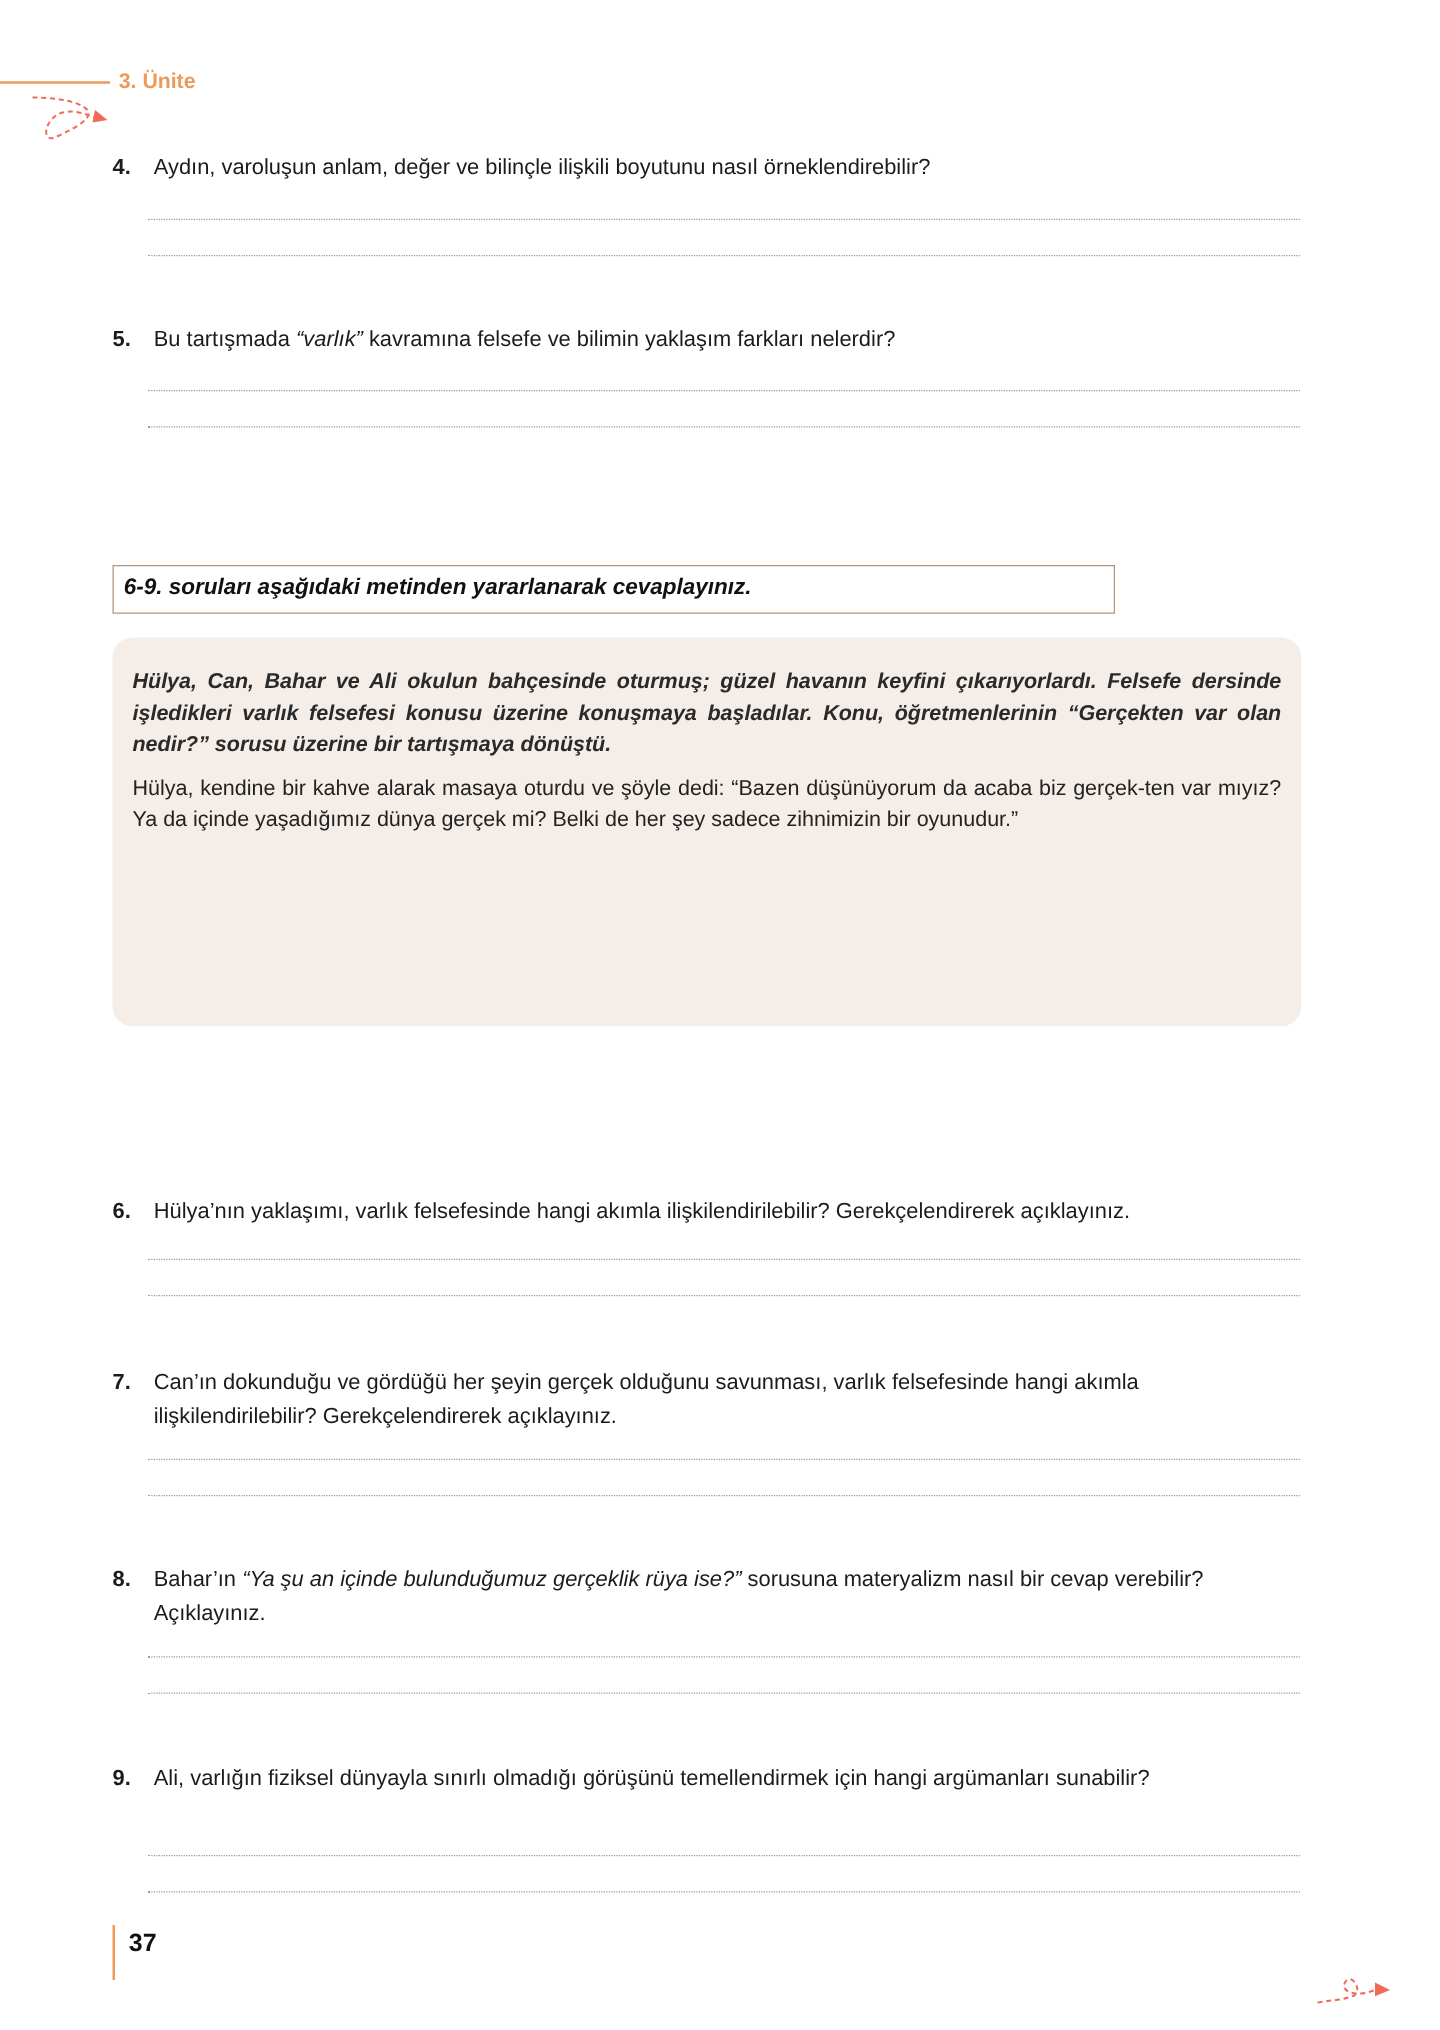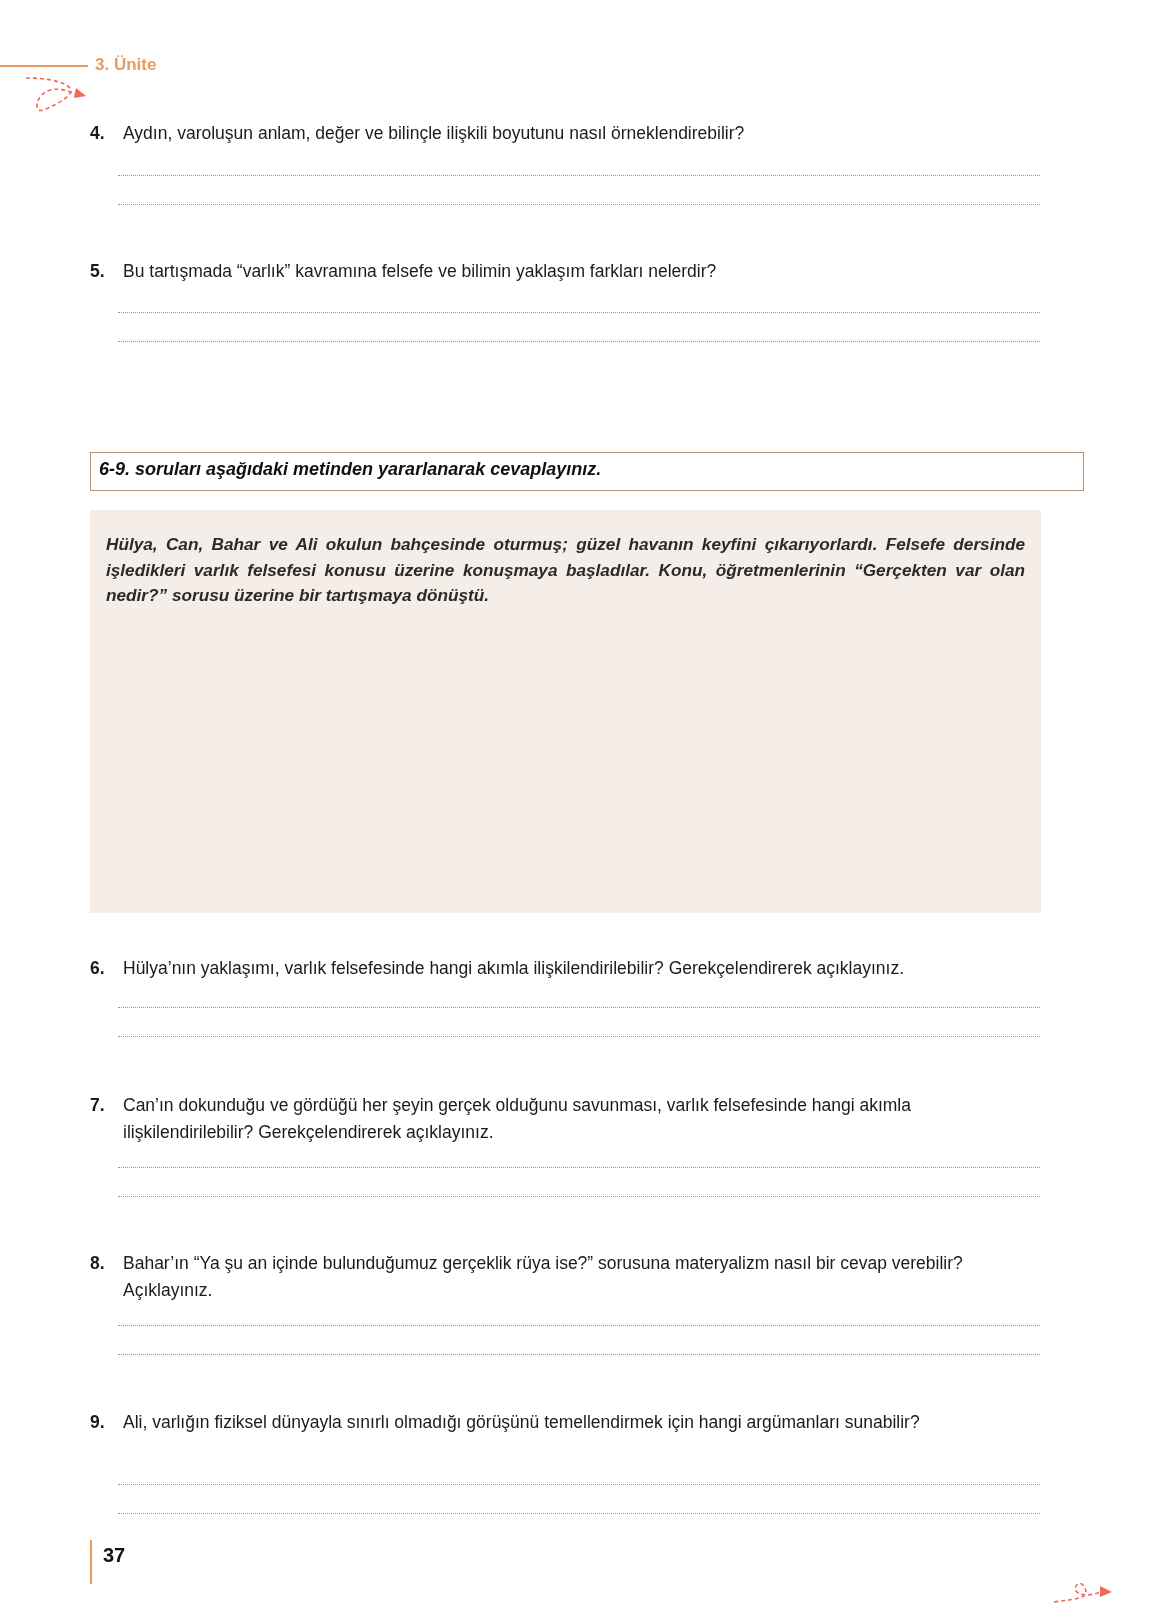--- a/index.html
+++ b/index.html
@@ -7,28 +7,28 @@
   body { position: relative; font-family: "Liberation Sans", "DejaVu Sans", sans-serif; color: #1b1b1b; overflow: hidden; }
 
   .header-line { position: absolute; left: 0; top: 65px; width: 88px; height: 2px; background: #ec9a5c; }
   .unit-label { position: absolute; left: 95px; top: 55px; font-size: 17px; font-weight: bold; color: #ec9a5c; }
   .deco-top { position: absolute; left: 22px; top: 74px; width: 70px; height: 42px; }
   .deco-bottom { position: absolute; left: 1050px; top: 1570px; width: 70px; height: 42px; }
 
   .question { position: absolute; left: 90px; width: 940px; font-size: 17.5px; line-height: 27px; display: flex; }
   .q-num { width: 33px; font-weight: bold; flex: none; }
   .q-text { flex: 1; }
-  .q-text .quote { font-weight: normal; }
+  .q-text .quote { font-weight: normal; font-style: italic; }
 
   .answer-line { position: absolute; left: 118px; width: 922px; height: 0; border-top: 1.5px dotted #9a9a9a; }
 
-  .instruction-box { position: absolute; left: 90px; top: 452px; width: 994px; height: 39px; border: 1.5px solid #b59479; padding: 6px 8px; }
+  .instruction-box { position: absolute; left: 90px; top: 452px; width: 802px; height: 39px; border: 1.5px solid #b59479; padding: 6px 8px; }
   .instruction-text { font-size: 18px; font-weight: bold; font-style: italic; color: #111; }
 
-  .passage { position: absolute; left: 90px; top: 510px; width: 951px; height: 403px; background: #f4ede8; padding: 22px 16px 0 16px; }
+  .passage { position: absolute; left: 90px; top: 510px; width: 951px; height: 311px; background: #f4ede8; padding: 22px 16px 0 16px; border-radius: 16px; }
   .passage p { font-size: 17.2px; line-height: 25.5px; margin-bottom: 9px; color: #222; text-align: justify; }
   .passage p.intro { font-style: italic; font-weight: bold; color: #2a2a2a; }
 
   .page-bar { position: absolute; left: 90px; top: 1540px; width: 2px; height: 44px; background: #ec9a5c; }
   .page-number { position: absolute; left: 103px; top: 1544px; font-size: 20px; font-weight: bold; color: #111; }
 </style>
 </head>
 <body>
 
 <div class="header-line"></div>
@@ -51,20 +51,21 @@
 </div>
 <div class="answer-line" style="top:312px"></div>
 <div class="answer-line" style="top:341px"></div>
 
 <div class="instruction-box">
   <span class="instruction-text">6-9. soruları aşağıdaki metinden yararlanarak cevaplayınız.</span>
 </div>
 
 <div class="passage">
   <p class="intro">Hülya, Can, Bahar ve Ali okulun bahçesinde oturmuş; güzel havanın keyfini çıkarıyorlardı. Felsefe dersinde işledikleri varlık felsefesi konusu üzerine konuşmaya başladılar. Konu, öğretmenlerinin “Gerçekten var olan nedir?” sorusu üzerine bir tartışmaya dönüştü.</p>
+  <p>Hülya, kendine bir kahve alarak masaya oturdu ve şöyle dedi: “Bazen düşünüyorum da acaba biz gerçek-ten var mıyız? Ya da içinde yaşadığımız dünya gerçek mi? Belki de her şey sadece zihnimizin bir oyunudur.”</p>
 </div>
 
 <div class="question" style="top:955px">
   <span class="q-num">6.</span>
   <span class="q-text">Hülya’nın yaklaşımı, varlık felsefesinde hangi akımla ilişkilendirilebilir? Gerekçelendirerek açıklayınız.</span>
 </div>
 <div class="answer-line" style="top:1007px"></div>
 <div class="answer-line" style="top:1036px"></div>
 
 <div class="question" style="top:1092px">

